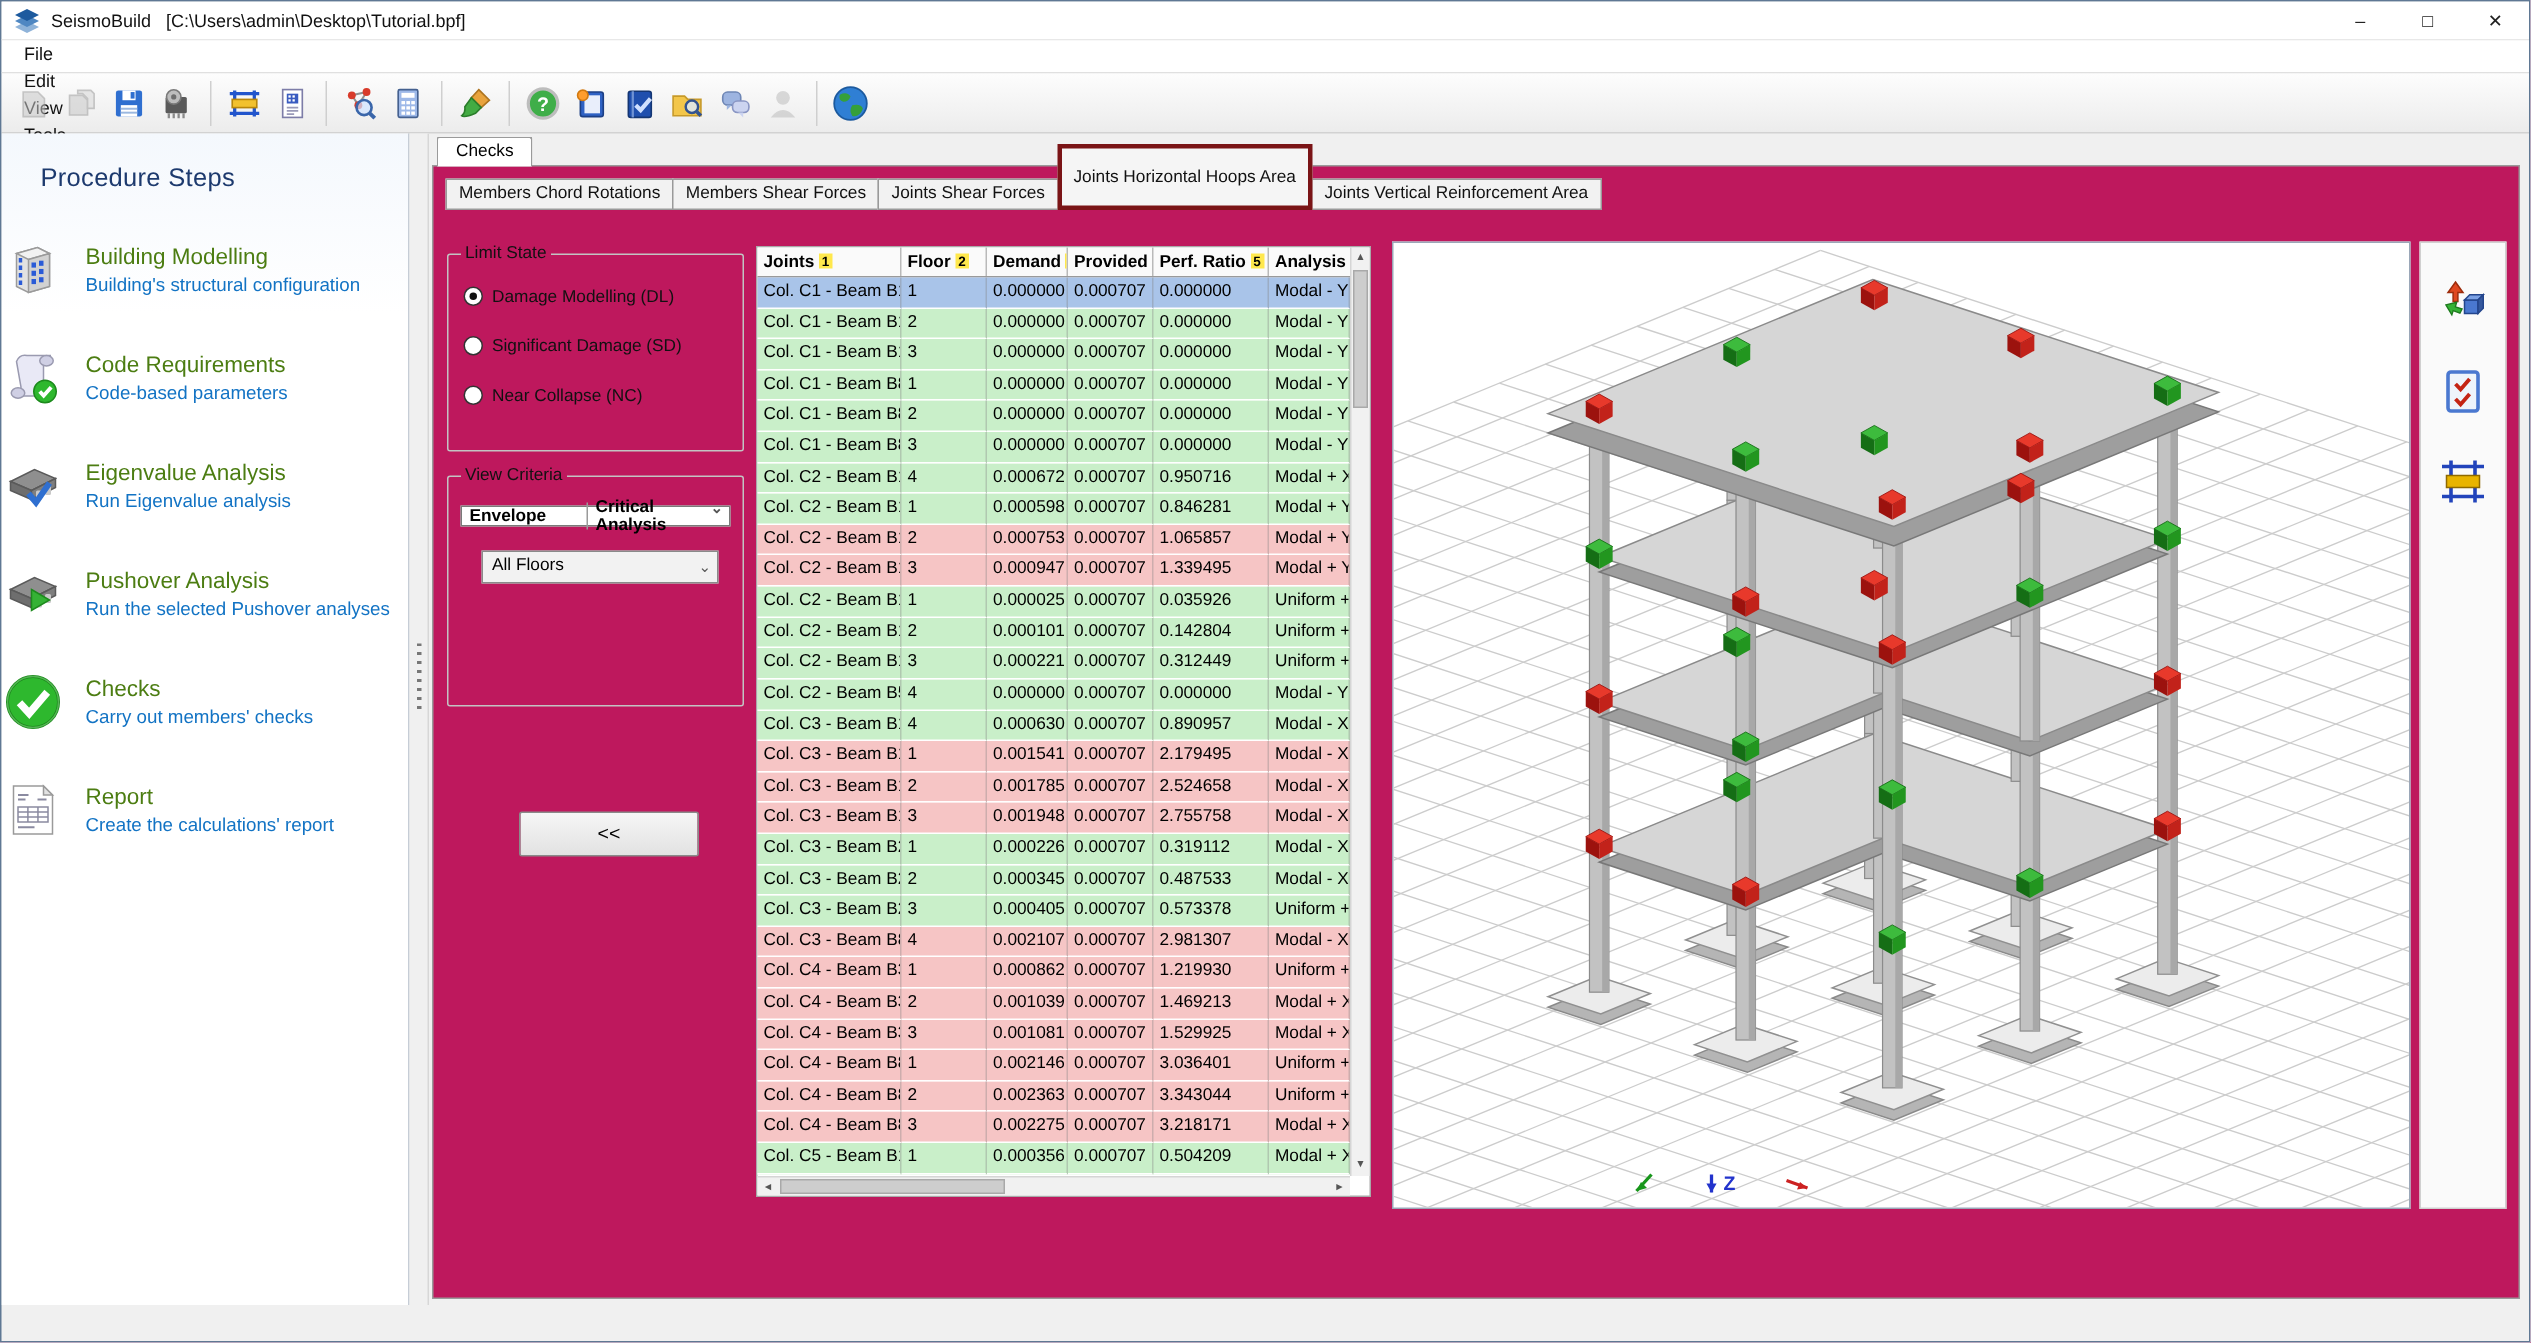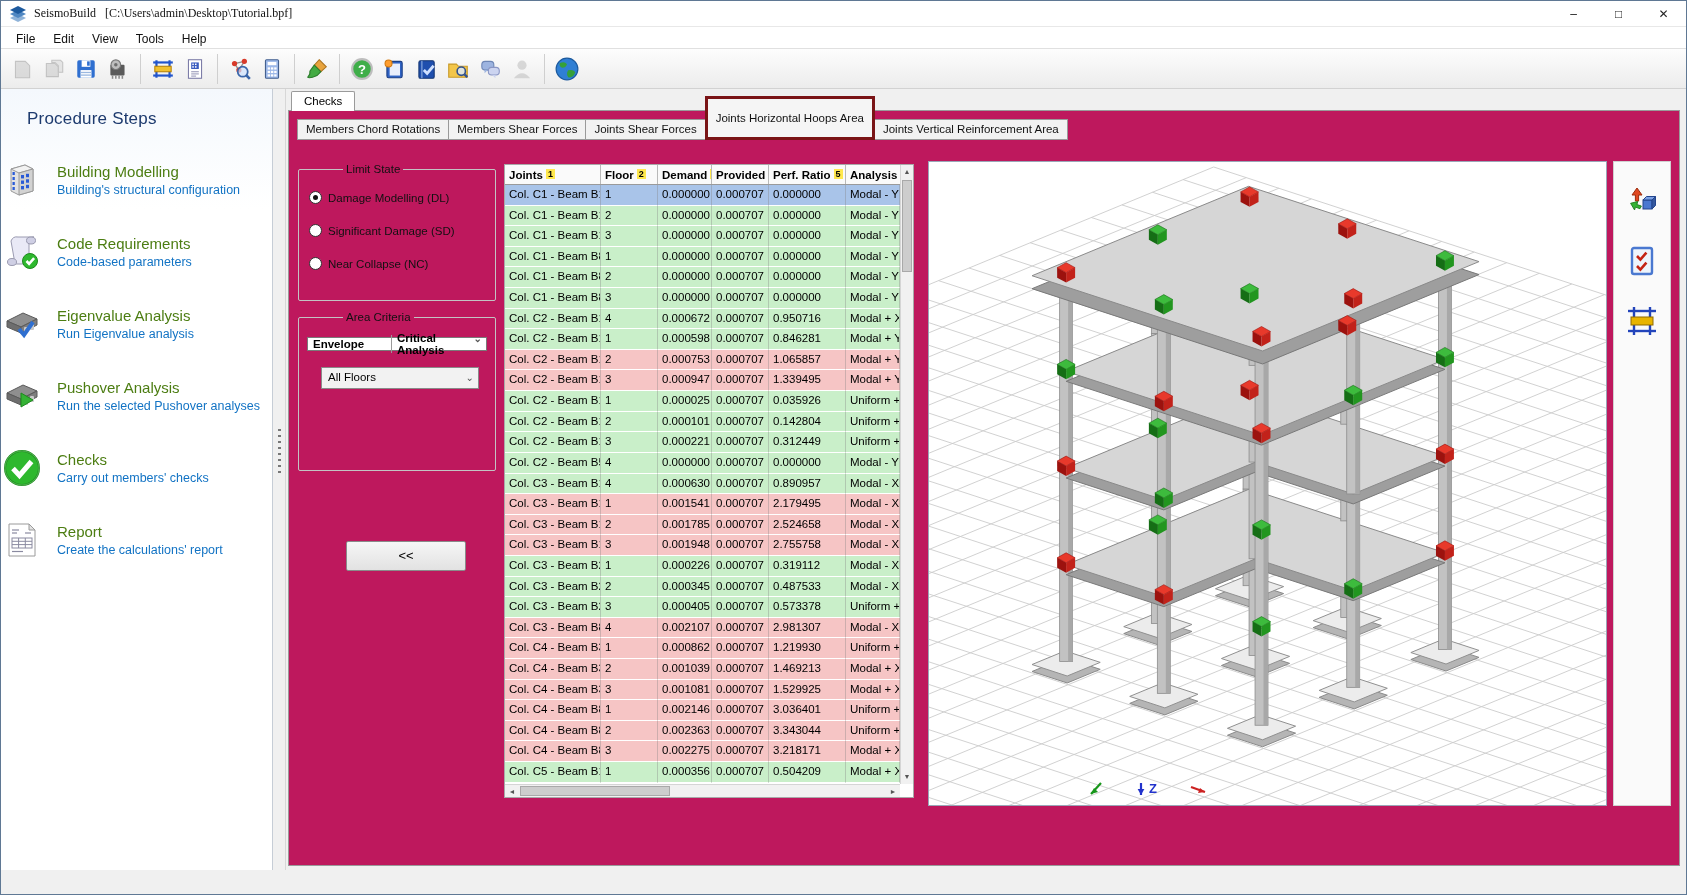--- a/index.html
+++ b/index.html
@@ -2,26 +2,26 @@
 <html><head>
 <meta charset="utf-8">
 <style>
   * { box-sizing: border-box; margin: 0; padding: 0; }
   html,body { background:#cfd8e4; font-family:"Liberation Sans", sans-serif; }
   #window { position:relative; width:1687px; height:895px; background:#f0f0f0; border:1px solid #5f7894; overflow:hidden; }
 
   
   .titlebar { height:26px; background:#ffffff; display:flex; align-items:center; padding-left:8px; border-bottom:1px solid #e8e8e8;}
   .titlebar .app-ico { width:18px; height:16px; margin-right:7px; }
-  .titlebar .ttl { font-size:12px; color:#111; white-space:pre;font-family:Liberation Serif, serif; }
+  .titlebar .ttl { font-size:12px; color:#111; white-space:pre; }
   .winbtns { margin-left:auto; display:flex; height:100%; }
   .winbtn { width:45px; height:100%; display:flex; align-items:center; justify-content:center; font-size:12px; color:#222; }
 
   
-  .menubar { height:22px; background:#ffffff; display:flex; align-items:flex-end; padding-left:6px; border-bottom:1px solid #e0e0e0;}
+  .menubar { height:22px; background:#ffffff; display:flex; align-items:flex-start; padding-left:6px; border-bottom:1px solid #e0e0e0;flex-direction:column;}
   .menubar span { font-size:12px; color:#111; padding:2px 9px; }
 
   
   .toolbar { height:40px; background:linear-gradient(#fdfdfd,#ececec); border-bottom:1px solid #d2d2d2; display:flex; align-items:center; padding-left:6px; gap:2px;}
   .tbtn { width:30px; height:30px; display:flex; align-items:center; justify-content:center; border-radius:3px; }
   .tbtn.disabled { filter:grayscale(1) opacity(.55); }
   .tsep { width:1px; height:30px; background:#cfcfcf; margin:0 5px; }
 
   
   .main { position:absolute; top:88px; left:0; right:0; bottom:24px; }
@@ -40,21 +40,21 @@
   .maintab { background:#fff; border:1px solid #9a9a9a; border-bottom:none; font-size:11.5px; padding:3px 12px 4px; border-radius:2px 2px 0 0; position:relative; z-index:2;}
   .tabpage { position:absolute; top:21px; left:2px; right:6px; bottom:4px; border:1px solid #9a9a9a; background:#be185d; }
   .subtabs { display:flex; align-items:flex-end; margin:5px 0 0 8px; height:24px;}
   .subtab { font-size:11.5px; color:#111; background:#f2f2f2; border:1px solid #9a9a9a; padding:3px 8px 4px; margin-right:-1px; }
   .subtab.sel { border:3px solid #7a1416; background:#f5f5f5; padding:13px 8px; position:relative; z-index:2; margin-top:-3px;}
   .pagebody { position:absolute; top:34px; left:9px; right:8px; bottom:6px; display:flex; }
 
   
   .filter { width:198px; padding-top:18px; }
   fieldset { border:1px solid #c3c3c3; border-radius:2px; padding:8px 8px 12px; }
-  legend { font-size:11.5px; padding:0 3px; color:#111;margin-left:36px; }
+  legend { font-size:11.5px; padding:0 3px; color:#111; }
   .opt { display:flex; align-items:center; gap:6px; margin:20px 2px 18px; font-size:11.5px; color:#111;}
   .radio { width:13px; height:13px; border-radius:50%; border:1px solid #333; background:#fff; position:relative; flex:0 0 13px;}
   .radio.checked:after { content:""; position:absolute; left:3px; top:3px; width:5px; height:5px; border-radius:50%; background:#111; }
   .vc { margin-top:10px; height:160px; }
   .combo { display:flex; border:1px solid #7a7a7a; background:#fff; height:14px; margin:6px 0 0; font-size:11.5px; align-items:center;font-weight:bold;}
   .combo .c1 { width:84px; border-right:1px solid #9a9a9a; padding:3px 5px; }
   .combo .c2 { flex:1; padding:3px 5px; position:relative;}
   .combo .chev, .select .chev { position:absolute; right:4px; top:4px; font-size:10px; color:#555; }
   .select { margin:16px 0 0 14px; width:158px; height:22px; border:1px solid #8a8a8a; background:#f2f2f2; font-size:11.5px; padding:3px 6px; position:relative;}
   .collapse-btn { margin:70px 0 0 48px; width:120px; height:30px; background:linear-gradient(#f6f6f6,#e2e2e2); border:1px solid #8a8a8a; font-size:13px; text-align:center; line-height:28px; border-radius:2px;}
@@ -419,21 +419,21 @@
                 <span class="radio"></span>
                 <span>Significant Damage (SD)</span>
                 </div>
               <div class="opt">
                 <span class="radio"></span>
                 <span>Near Collapse (NC)</span>
                 </div>
             </fieldset>
 
             <fieldset class="vc">
-              <legend>Area Criteria</legend>
+              <legend>View Criteria</legend>
               <div class="combo">
                 <div class="c1">Envelope</div>
                 <div class="c2"><span>Critical Analysis</span>
                   <span class="chev">⌄</span></div>
               </div>
               <div class="select">
                 <span>All Floors</span>
                 <span class="chev">⌄</span>
               </div>
             </fieldset>

